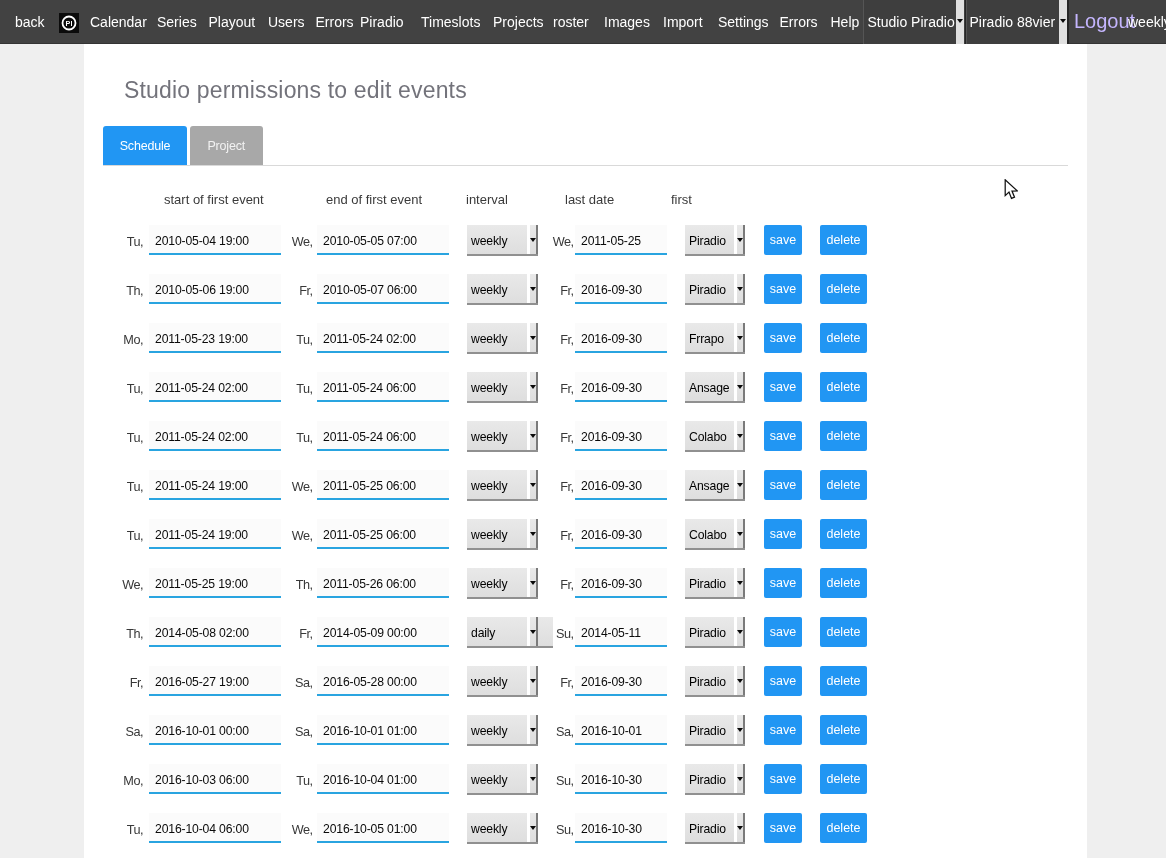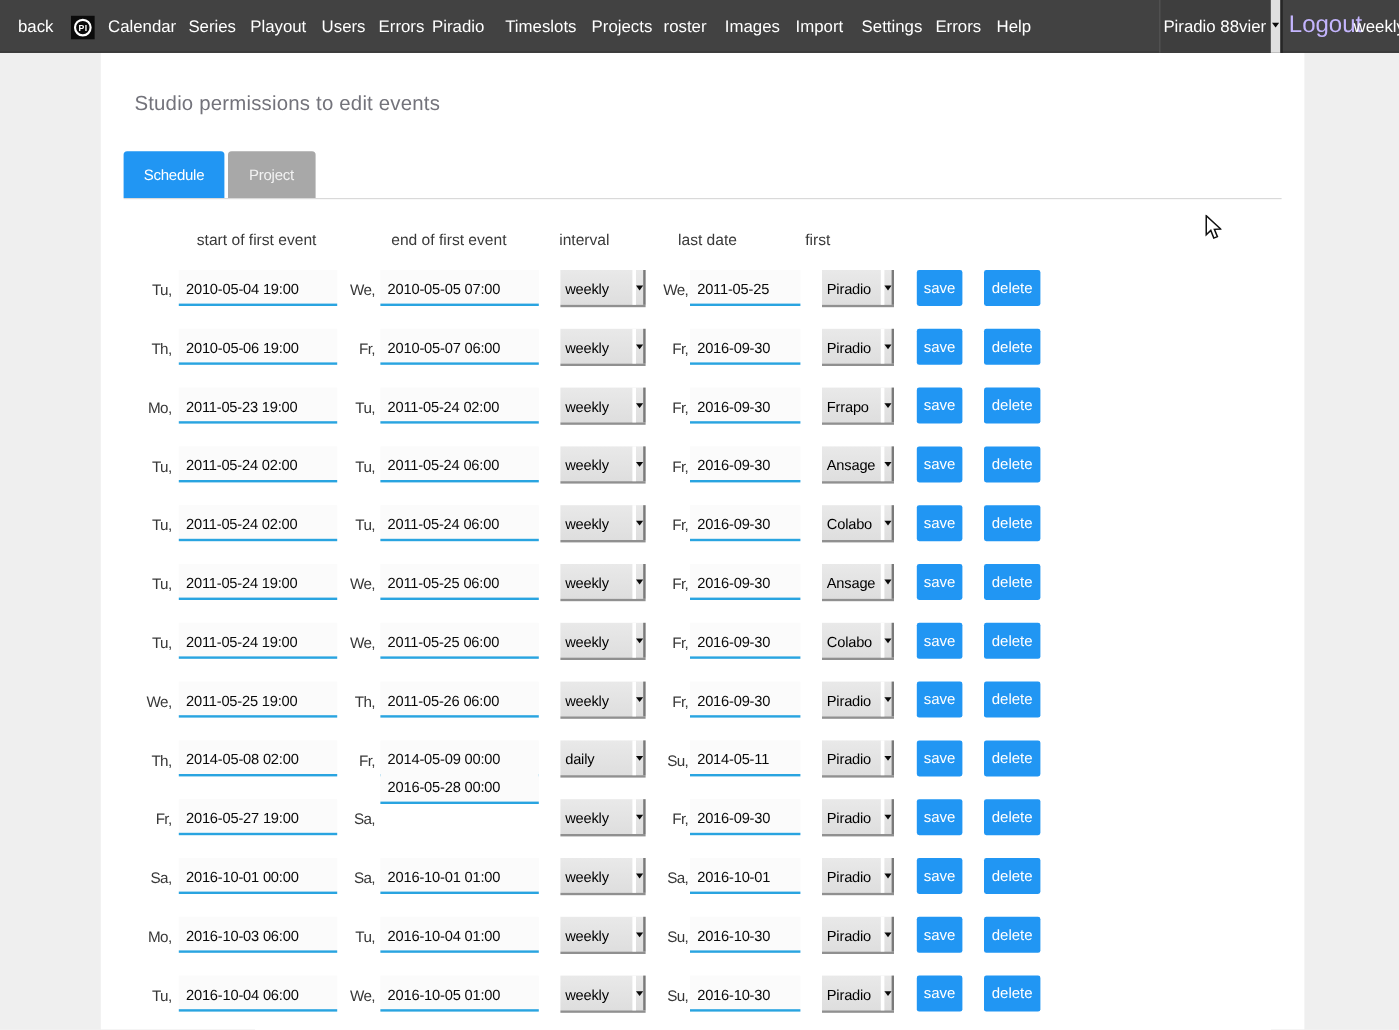--- a/index.html
+++ b/index.html
@@ -3,21 +3,21 @@
 <style>
 * { margin:0; padding:0; box-sizing:border-box; }
 html,body { width:1166px; height:858px; background:#efefef; overflow:hidden;
   font-family:"Liberation Sans", sans-serif; }
 #page { position:relative; width:1166px; height:858px; }
 #nav { position:absolute; left:0; top:0; width:1166px; height:44px; background:#424242;
   border-bottom:1px solid #343434; }
 .nv { position:absolute; top:14px; font-size:14px; color:#fff; letter-spacing:0;
   white-space:nowrap; line-height:16px; }
 #card { position:absolute; left:84px; top:44px; width:1003px; height:814px; background:#fff; }
-#title { position:absolute; left:112px; top:77px; font-size:17px; color:#73737b; letter-spacing:0.16px; }
+#title { position:absolute; left:124px; top:77px; font-size:23px; color:#73737b; letter-spacing:0.16px; }
 .tab { position:absolute; top:125.5px; height:39.5px; border-radius:3px 3px 0 0;
   color:#fff; font-size:12.5px; letter-spacing:-0.2px; text-align:center; line-height:41px; }
 #tab1 { left:103px; width:84px; background:#2196f3; }
 #tab2 { left:189.5px; width:73.5px; background:#a8a8a8; color:#f2f2f2; }
 #hairline { position:absolute; left:103px; top:165px; width:965px; height:1px; background:#d9d9d9; }
 .hd { position:absolute; top:192px; font-size:13px; color:#3a3a3a; }
 .day { position:absolute; width:49px; text-align:right; font-size:12.7px; letter-spacing:-0.5px; color:#383838; }
 .inp { position:absolute; height:29.5px; background:#fbfbfb; border-bottom:2px solid #29a4e0;
   font-size:12.2px; letter-spacing:-0.15px; color:#0a0a0a; line-height:27px; padding-top:2.5px; padding-left:6px; white-space:nowrap; }
 .sel { position:absolute; height:30.5px; background:linear-gradient(#e9e9e9,#dedede);
@@ -55,20 +55,26 @@
 <span class="nv" style="left:604px">Images</span>
 <span class="nv" style="left:663px">Import</span>
 <span class="nv" style="left:718px">Settings</span>
 <span class="nv" style="left:779.5px">Errors</span>
 <span class="nv" style="left:830.5px">Help</span>
 <svg style="position:absolute;left:59px;top:12.5px" width="20" height="20" viewBox="0 0 20 20">
 <rect x="0" y="0" width="20" height="20" fill="#0b0b0b"></rect>
 <circle cx="10" cy="10" r="6.5" fill="none" stroke="#fff" stroke-width="1.8"></circle>
 <text x="10.2" y="12.8" font-family="Liberation Sans" font-size="7.2" font-weight="bold" fill="#fff" text-anchor="middle" letter-spacing="0.3">PI</text>
 </svg>
+<div class="nsel" style="left:863px;width:102.5px">
+<span class="txt" style="left:3.5px">Studio Piradio</span>
+<span class="strip" style="left:92.3px"></span>
+<span class="ntri" style="left:93px;top:19px"></span>
+<span class="nedge" style="left:100.5px"></span>
+</div>
 <div class="nsel" style="left:965.5px;width:102.5px">
 <span class="txt" style="left:3px">Piradio 88vier</span>
 <span class="strip" style="left:92.5px"></span>
 <span class="ntri" style="left:93.2px;top:19px"></span>
 <span class="nedge" style="left:100.5px"></span>
 </div>
 <span class="nv" style="left:1074px;color:#c4b5fd;font-size:20px;top:13px">Logout</span>
 <span class="nv" style="left:1128px">weekly</span>
 </div>
 <div id="title">Studio permissions to edit events</div>
@@ -157,30 +163,30 @@
 <div class="sel" style="left:467px;top:568px;width:71px">weekly<span class="wgap" style="left:59.5px"></span><span class="tri" style="left:62.5px"></span><span class="edge" style="left:69px"></span></div>
 <span class="day" style="left:524.5px;top:577.5px">Fr,</span>
 <div class="inp" style="left:575px;top:568px;width:92px">2016-09-30</div>
 <div class="sel" style="left:685px;top:568px;width:60px">Piradio<span class="wgap" style="left:48.5px"></span><span class="tri" style="left:51.5px"></span><span class="edge" style="left:58px"></span></div>
 <div class="btn" style="left:764px;top:568px;width:38px">save</div>
 <div class="btn" style="left:820px;top:568px;width:47px">delete</div>
 <span class="day" style="left:94px;top:626.5px">Th,</span>
 <div class="inp" style="left:149px;top:617px;width:131.5px">2014-05-08 02:00</div>
 <span class="day" style="left:263.5px;top:626.5px">Fr,</span>
 <div class="inp" style="left:317px;top:617px;width:132px">2014-05-09 00:00</div>
-<div class="sel" style="left:467px;top:617px;width:71px">daily<span class="wgap" style="left:59.5px"></span><span class="tri" style="left:62.5px"></span><span class="edge" style="left:69px"></span></div>
+<div class="sel" style="left:467px;top:617px;width:86px">daily<span class="wgap" style="left:59.5px"></span><span class="tri" style="left:62.5px"></span><span class="edge" style="left:69px"></span></div>
 <span class="day" style="left:524.5px;top:626.5px">Su,</span>
 <div class="inp" style="left:575px;top:617px;width:92px">2014-05-11</div>
 <div class="sel" style="left:685px;top:617px;width:60px">Piradio<span class="wgap" style="left:48.5px"></span><span class="tri" style="left:51.5px"></span><span class="edge" style="left:58px"></span></div>
 <div class="btn" style="left:764px;top:617px;width:38px">save</div>
 <div class="btn" style="left:820px;top:617px;width:47px">delete</div>
 <span class="day" style="left:94px;top:675.5px">Fr,</span>
 <div class="inp" style="left:149px;top:666px;width:131.5px">2016-05-27 19:00</div>
 <span class="day" style="left:263.5px;top:675.5px">Sa,</span>
-<div class="inp" style="left:317px;top:640px;width:132px">2016-05-28 00:00</div>
+<div class="inp" style="left:317px;top:666px;width:132px">2016-05-28 00:00</div>
 <div class="sel" style="left:467px;top:666px;width:71px">weekly<span class="wgap" style="left:59.5px"></span><span class="tri" style="left:62.5px"></span><span class="edge" style="left:69px"></span></div>
 <span class="day" style="left:524.5px;top:675.5px">Fr,</span>
 <div class="inp" style="left:575px;top:666px;width:92px">2016-09-30</div>
 <div class="sel" style="left:685px;top:666px;width:60px">Piradio<span class="wgap" style="left:48.5px"></span><span class="tri" style="left:51.5px"></span><span class="edge" style="left:58px"></span></div>
 <div class="btn" style="left:764px;top:666px;width:38px">save</div>
 <div class="btn" style="left:820px;top:666px;width:47px">delete</div>
 <span class="day" style="left:94px;top:724.5px">Sa,</span>
 <div class="inp" style="left:149px;top:715px;width:131.5px">2016-10-01 00:00</div>
 <span class="day" style="left:263.5px;top:724.5px">Sa,</span>
 <div class="inp" style="left:317px;top:715px;width:132px">2016-10-01 01:00</div>

